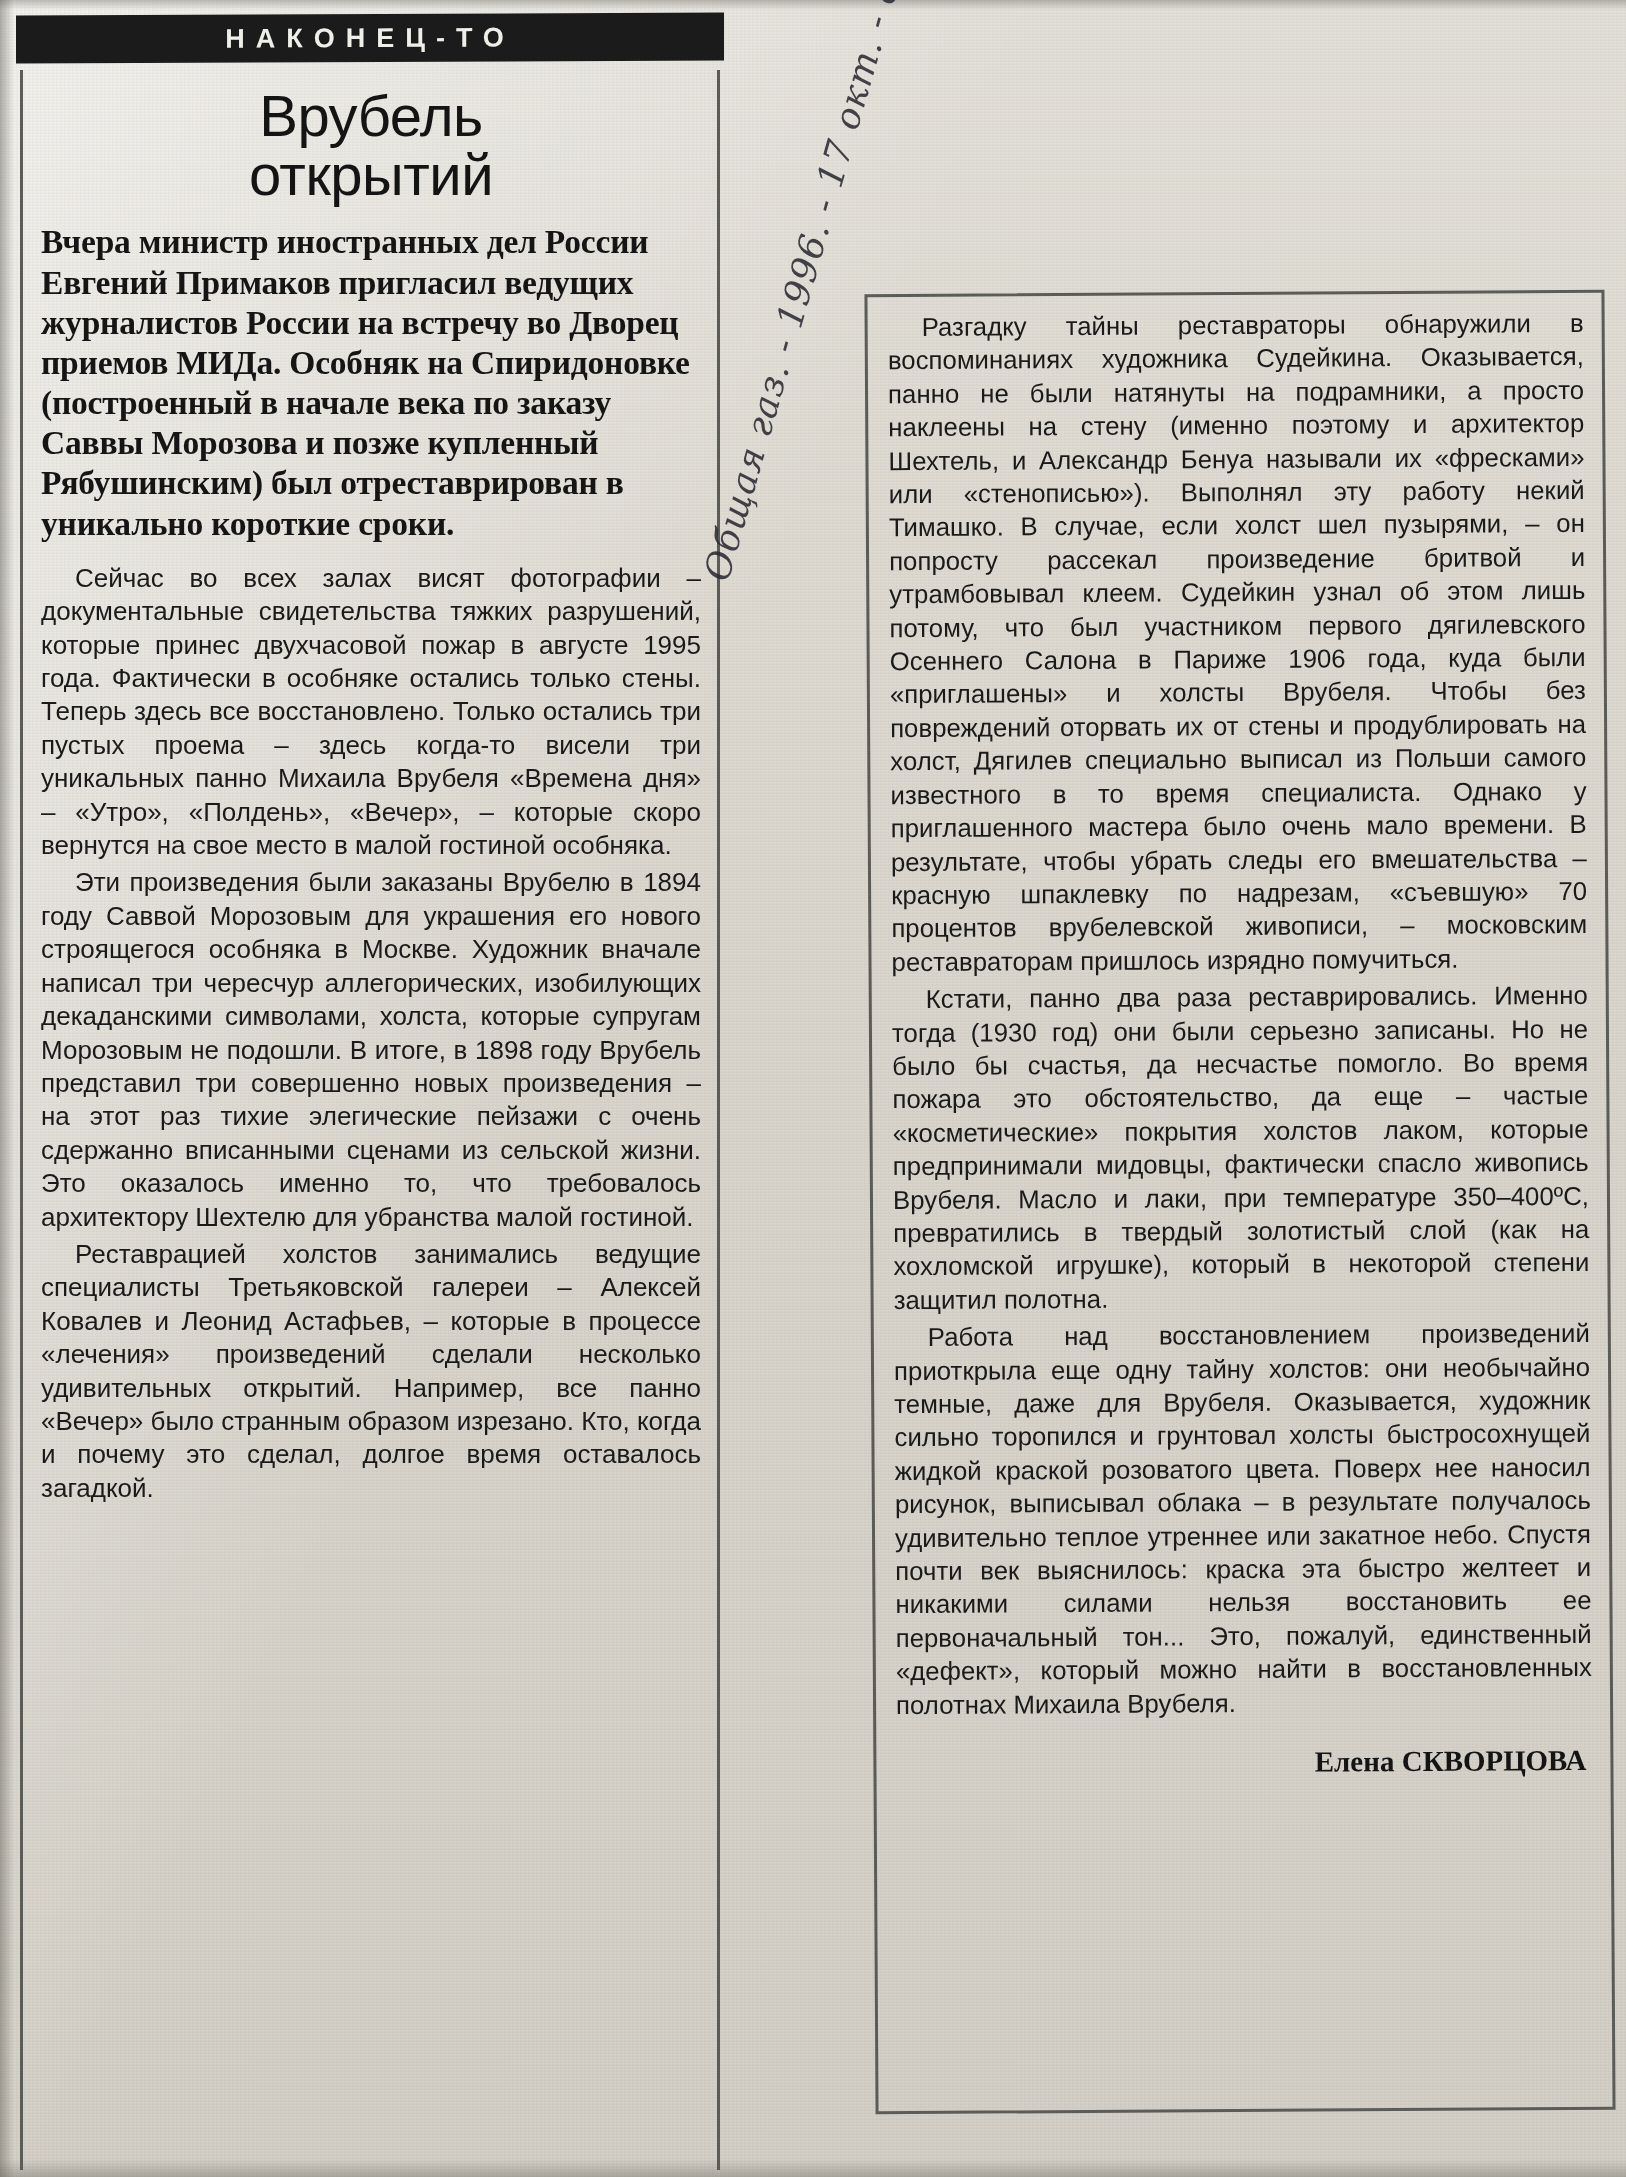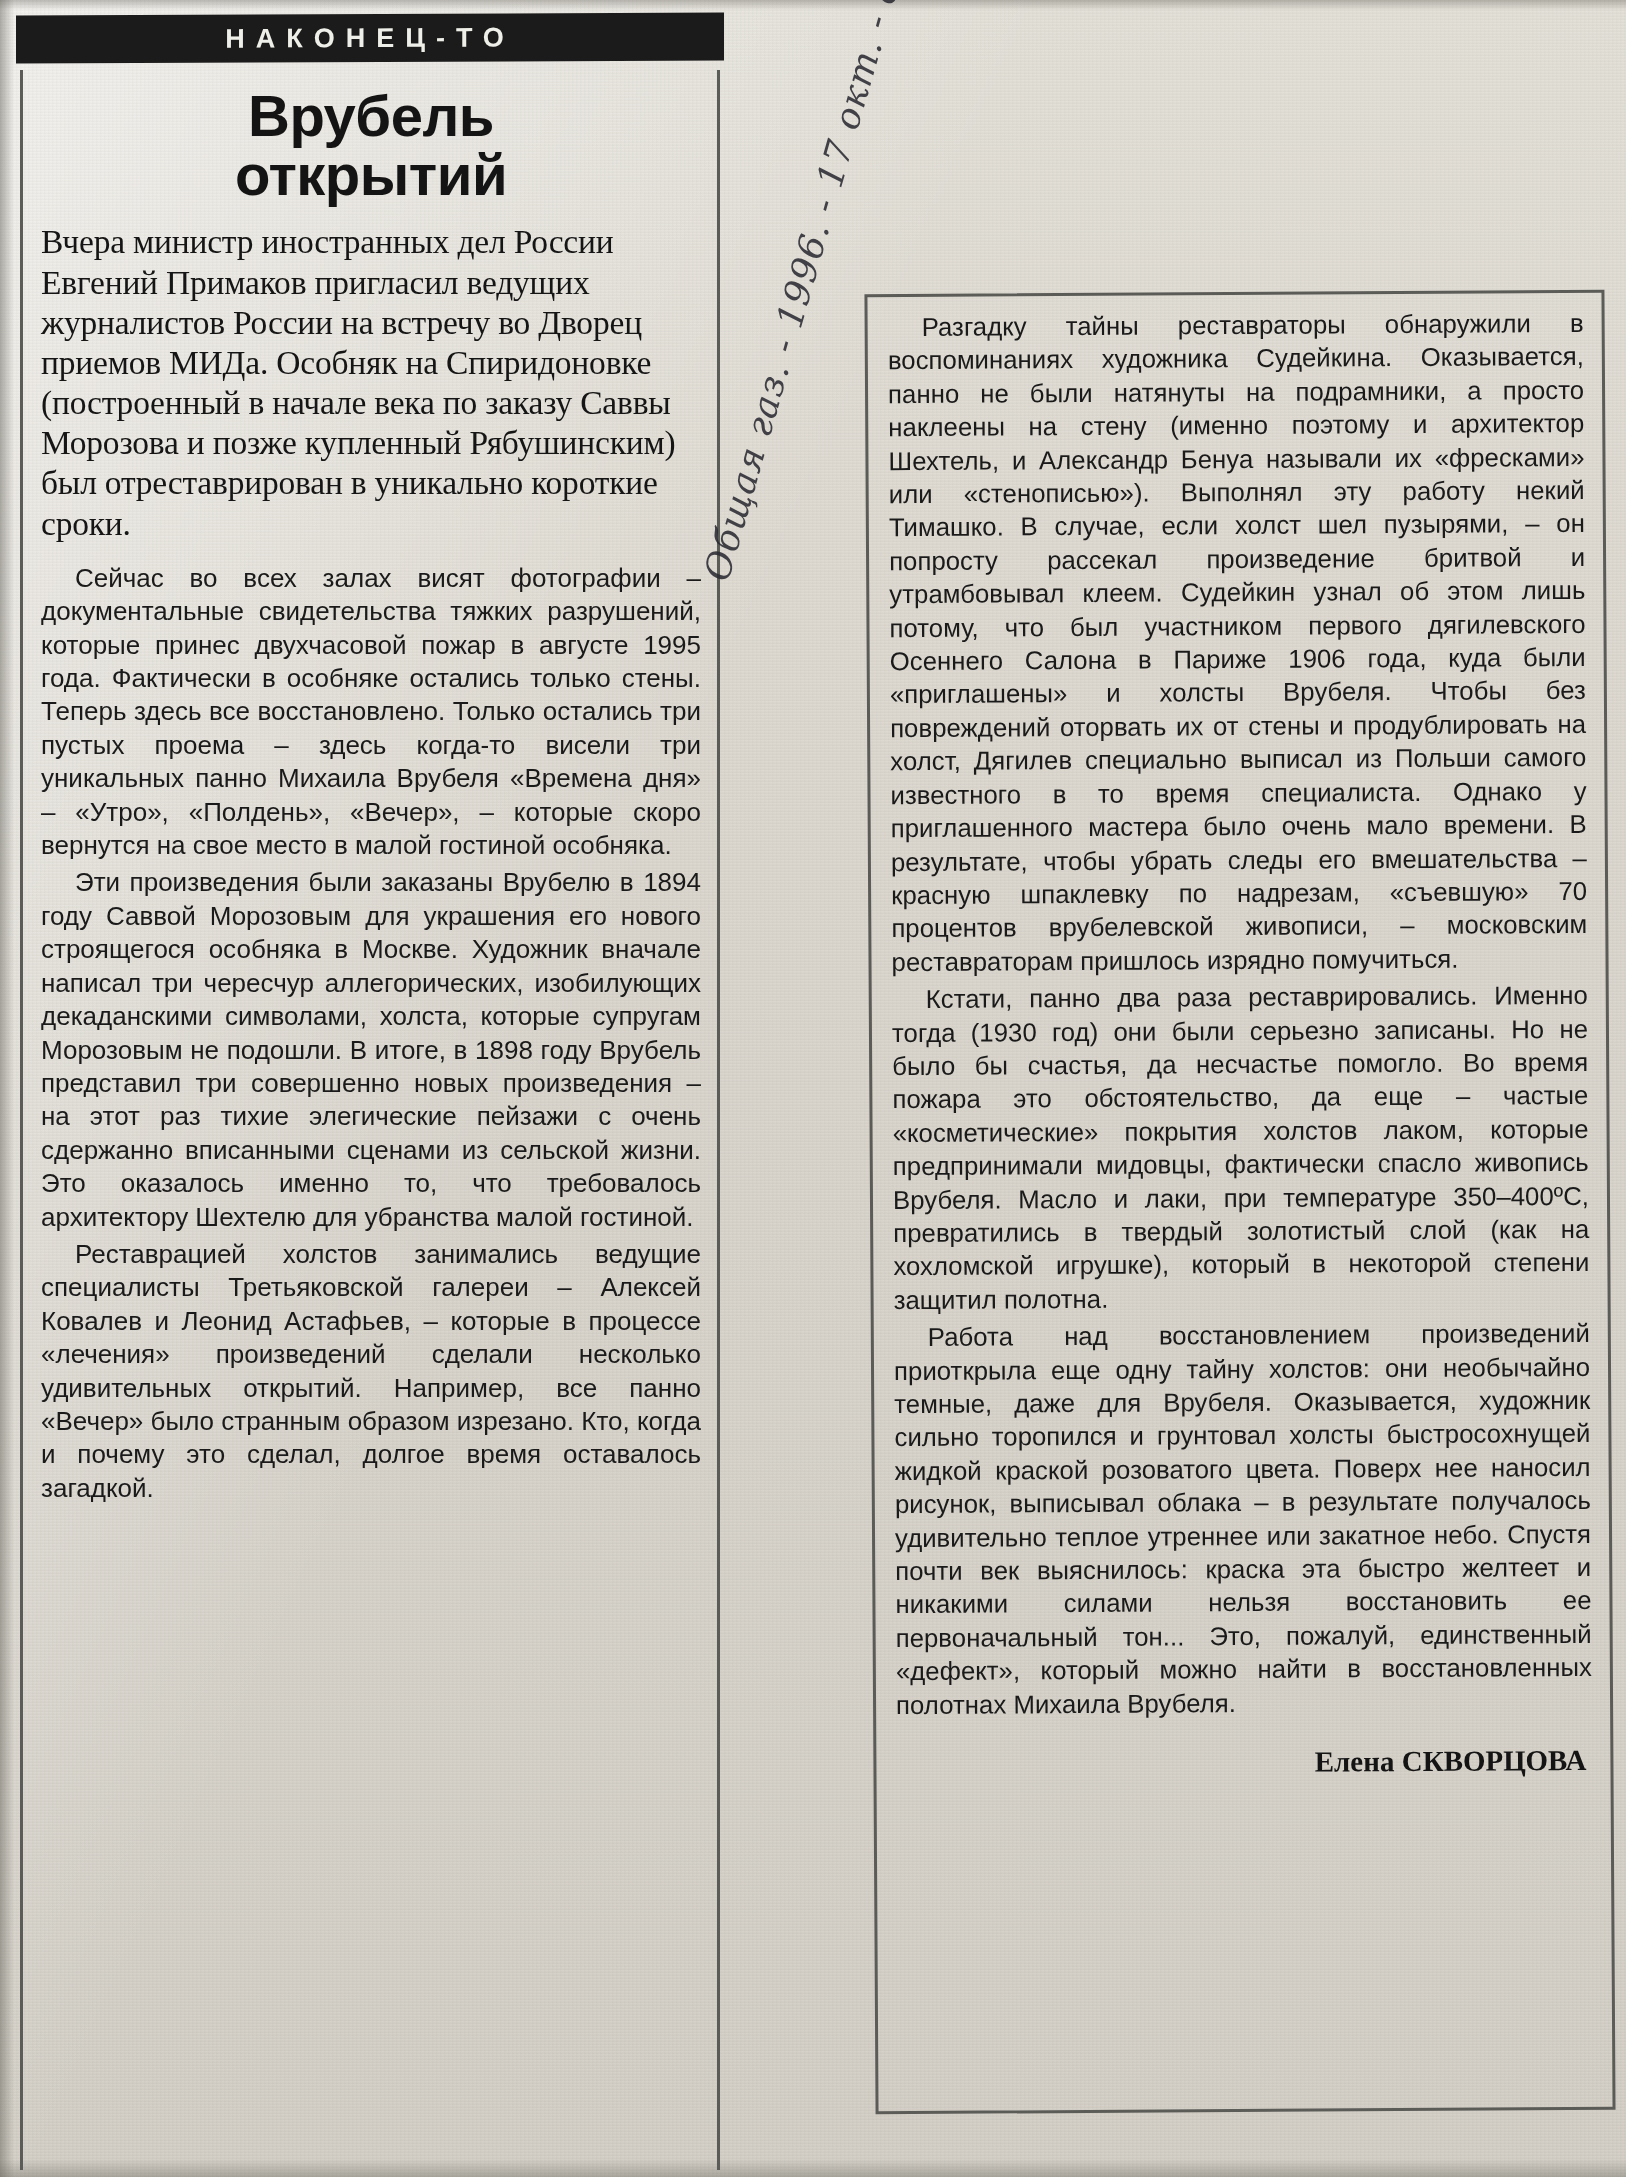--- a/index.html
+++ b/index.html
@@ -68,33 +68,33 @@
     width: 700px;
     height: 2100px;
     border-left: 3px solid #5b5b57;
     border-right: 3px solid #5b5b57;
     box-sizing: border-box;
     padding: 6px 16px 0 18px;
   }
 
   .headline {
     font-family: "Liberation Sans", sans-serif;
-    font-weight: bold;
+    font-weight: normal;
     font-size: 58px;
     line-height: 1.02;
     color: #141414;
     text-align: center;
     margin: 10px 0 0 0;
     letter-spacing: -0.5px;
   }
   .headline div { white-space: nowrap; }
 
   .standfirst {
     font-family: "Liberation Serif", serif;
-    font-weight: normal;
+    font-weight: bold;
     font-size: 33.5px;
     line-height: 1.20;
     color: #151515;
     margin-top: 18px;
     letter-spacing: -0.2px;
   }
 
   .body-text {
     font-family: "Liberation Sans", sans-serif;
     font-size: 26px;

